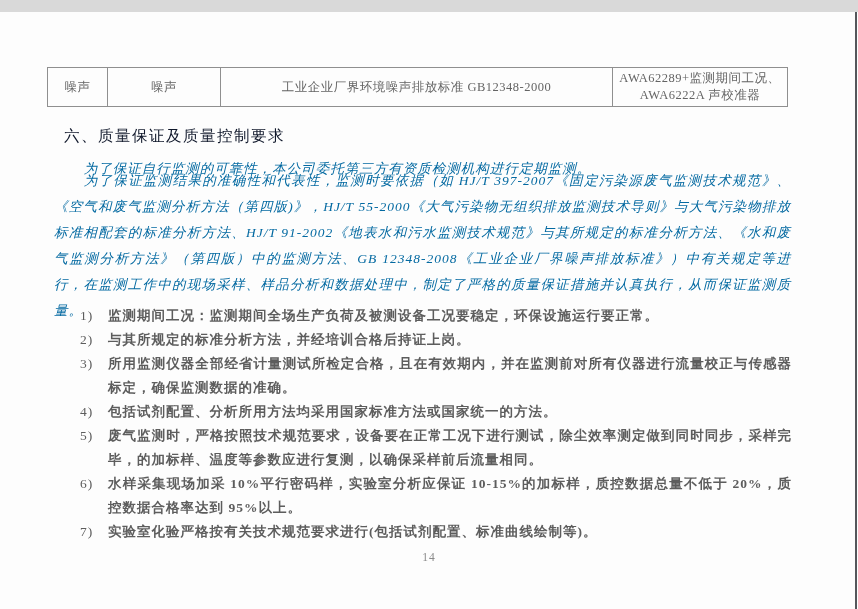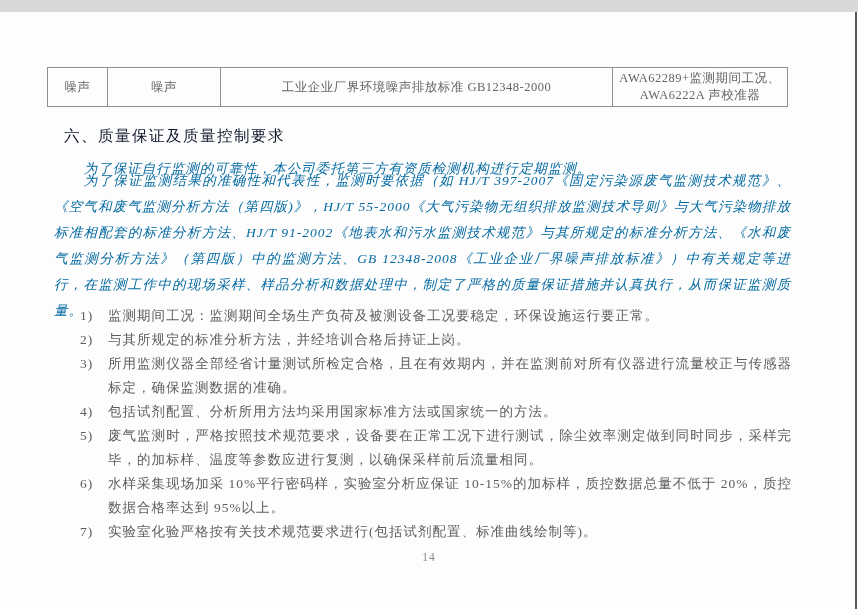--- a/index.html
+++ b/index.html
@@ -36,21 +36,21 @@
   .para-2 { top:156px; line-height:26px; }
 
   .qc-list {
     position:absolute; left:80px; top:292px; width:712px; list-style:none;
   }
   .qc-list li {
     display:flex; font-size:13.5px; line-height:24px;
     letter-spacing:1px; color:#5d5d5d;
   }
   .qc-list .num { flex:0 0 28px; }
-  .qc-list .li-text { flex:1; text-align:justify; }
+  .qc-list .li-text { flex:1; text-align:justify;font-weight:bold; }
 
   .page-number {
     position:absolute; top:539px; left:0; width:100%;
     text-align:center; font-size:11.5px; color:#8a8a8a; letter-spacing:1px;
   }
   
   .scan-edge-right  { position:absolute; top:0; right:1px; width:2px; height:603px; background:#55575b; }
   .scan-edge-bottom { position:absolute; left:0; top:602px; width:858px; height:2px; background:#55575b; }
 </style>
 </head>

